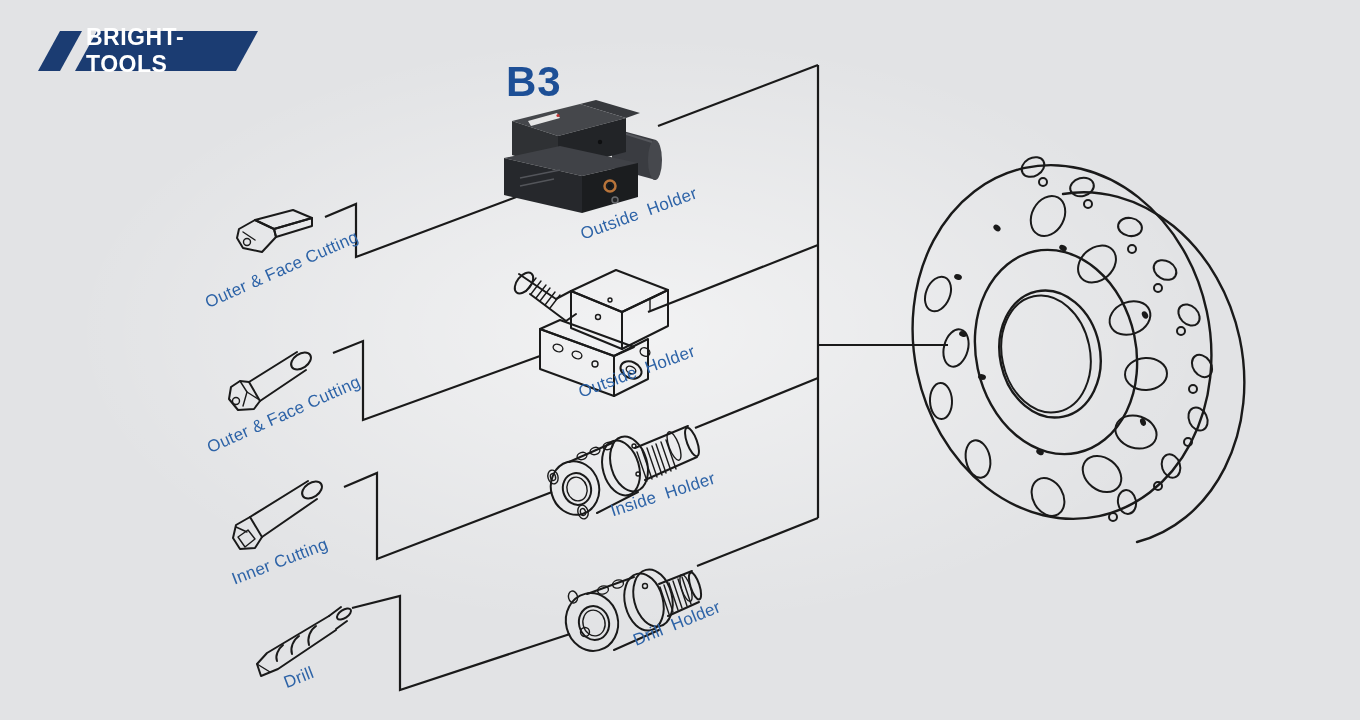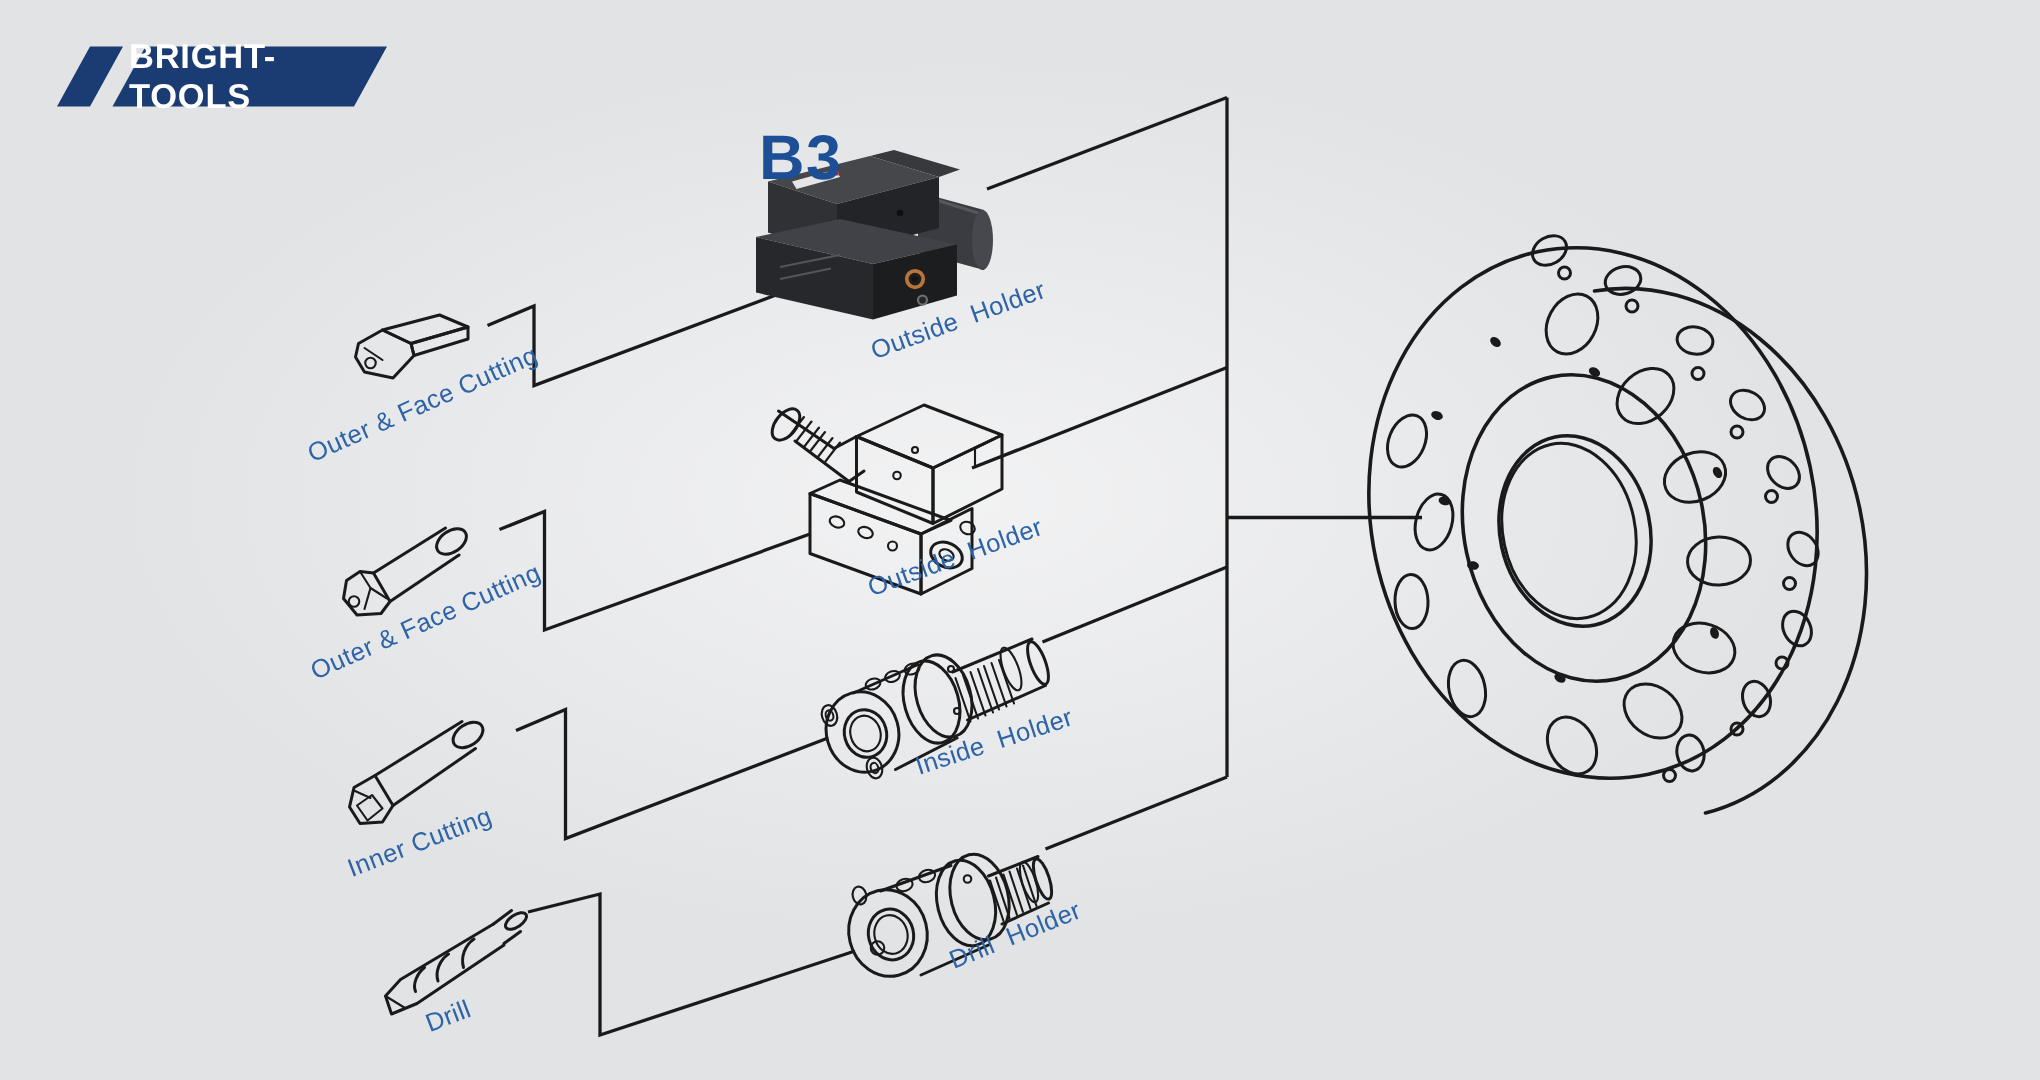--- a/index.html
+++ b/index.html
@@ -16,21 +16,21 @@
   .thin{stroke-width:1.4;}
   .conn{fill:none;stroke:var(--line,#1a1a1a);stroke-width:2.2;stroke-linejoin:miter;stroke-linecap:butt;}
   .mark{fill:var(--line,#1a1a1a);stroke:none;}
   .label{
     position:absolute;white-space:nowrap;color:var(--label,#2d63a7);
     font-size:17px;letter-spacing:.3px;transform-origin:center;
   }
   .holder-label{word-spacing:5px;}
   .model-label{
     position:absolute;left:506px;top:58px;color:var(--model,#1d4f96);
-    font-size:42px;font-weight:bold;letter-spacing:1px;margin-top:23px;
+    font-size:42px;font-weight:bold;letter-spacing:1px;
   }
   .logo{position:absolute;left:0;top:0;width:300px;height:110px;}
   .logo-slash{
     position:absolute;left:60px;top:31px;width:22px;height:40px;
     background:var(--logo_bg,#1b3c72);transform:skewX(-28.8deg);transform-origin:top left;
   }
   .logo-plate{
     position:absolute;left:97px;top:31px;width:161px;height:40px;
     background:var(--logo_bg,#1b3c72);transform:skewX(-28.8deg);transform-origin:top left;
     display:flex;align-items:center;justify-content:center;

